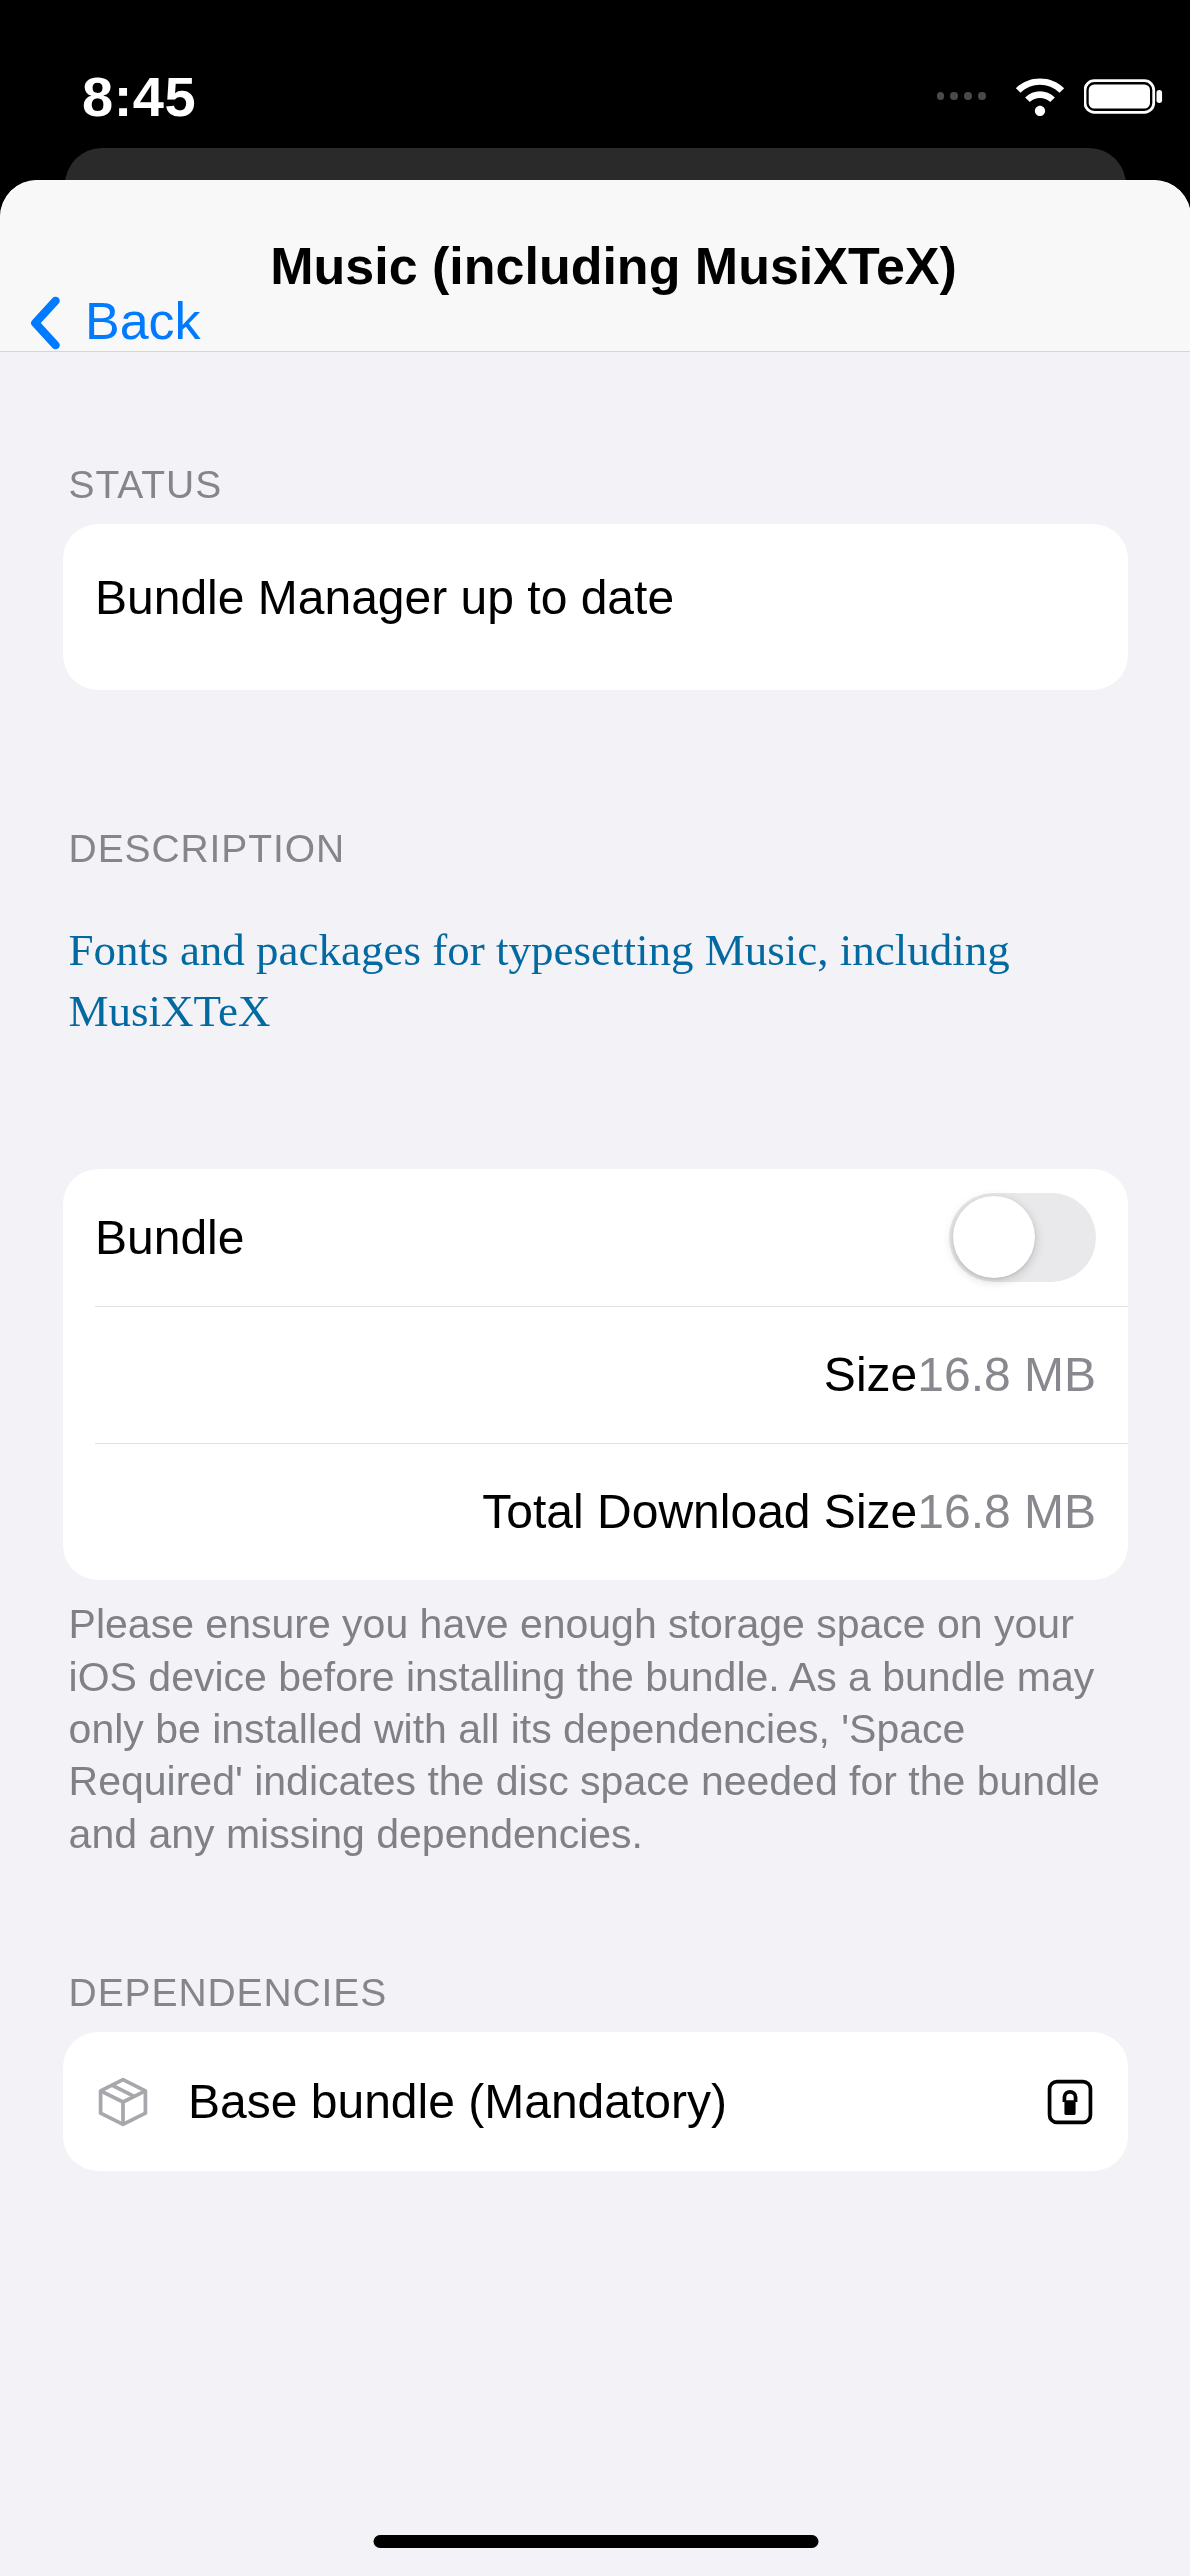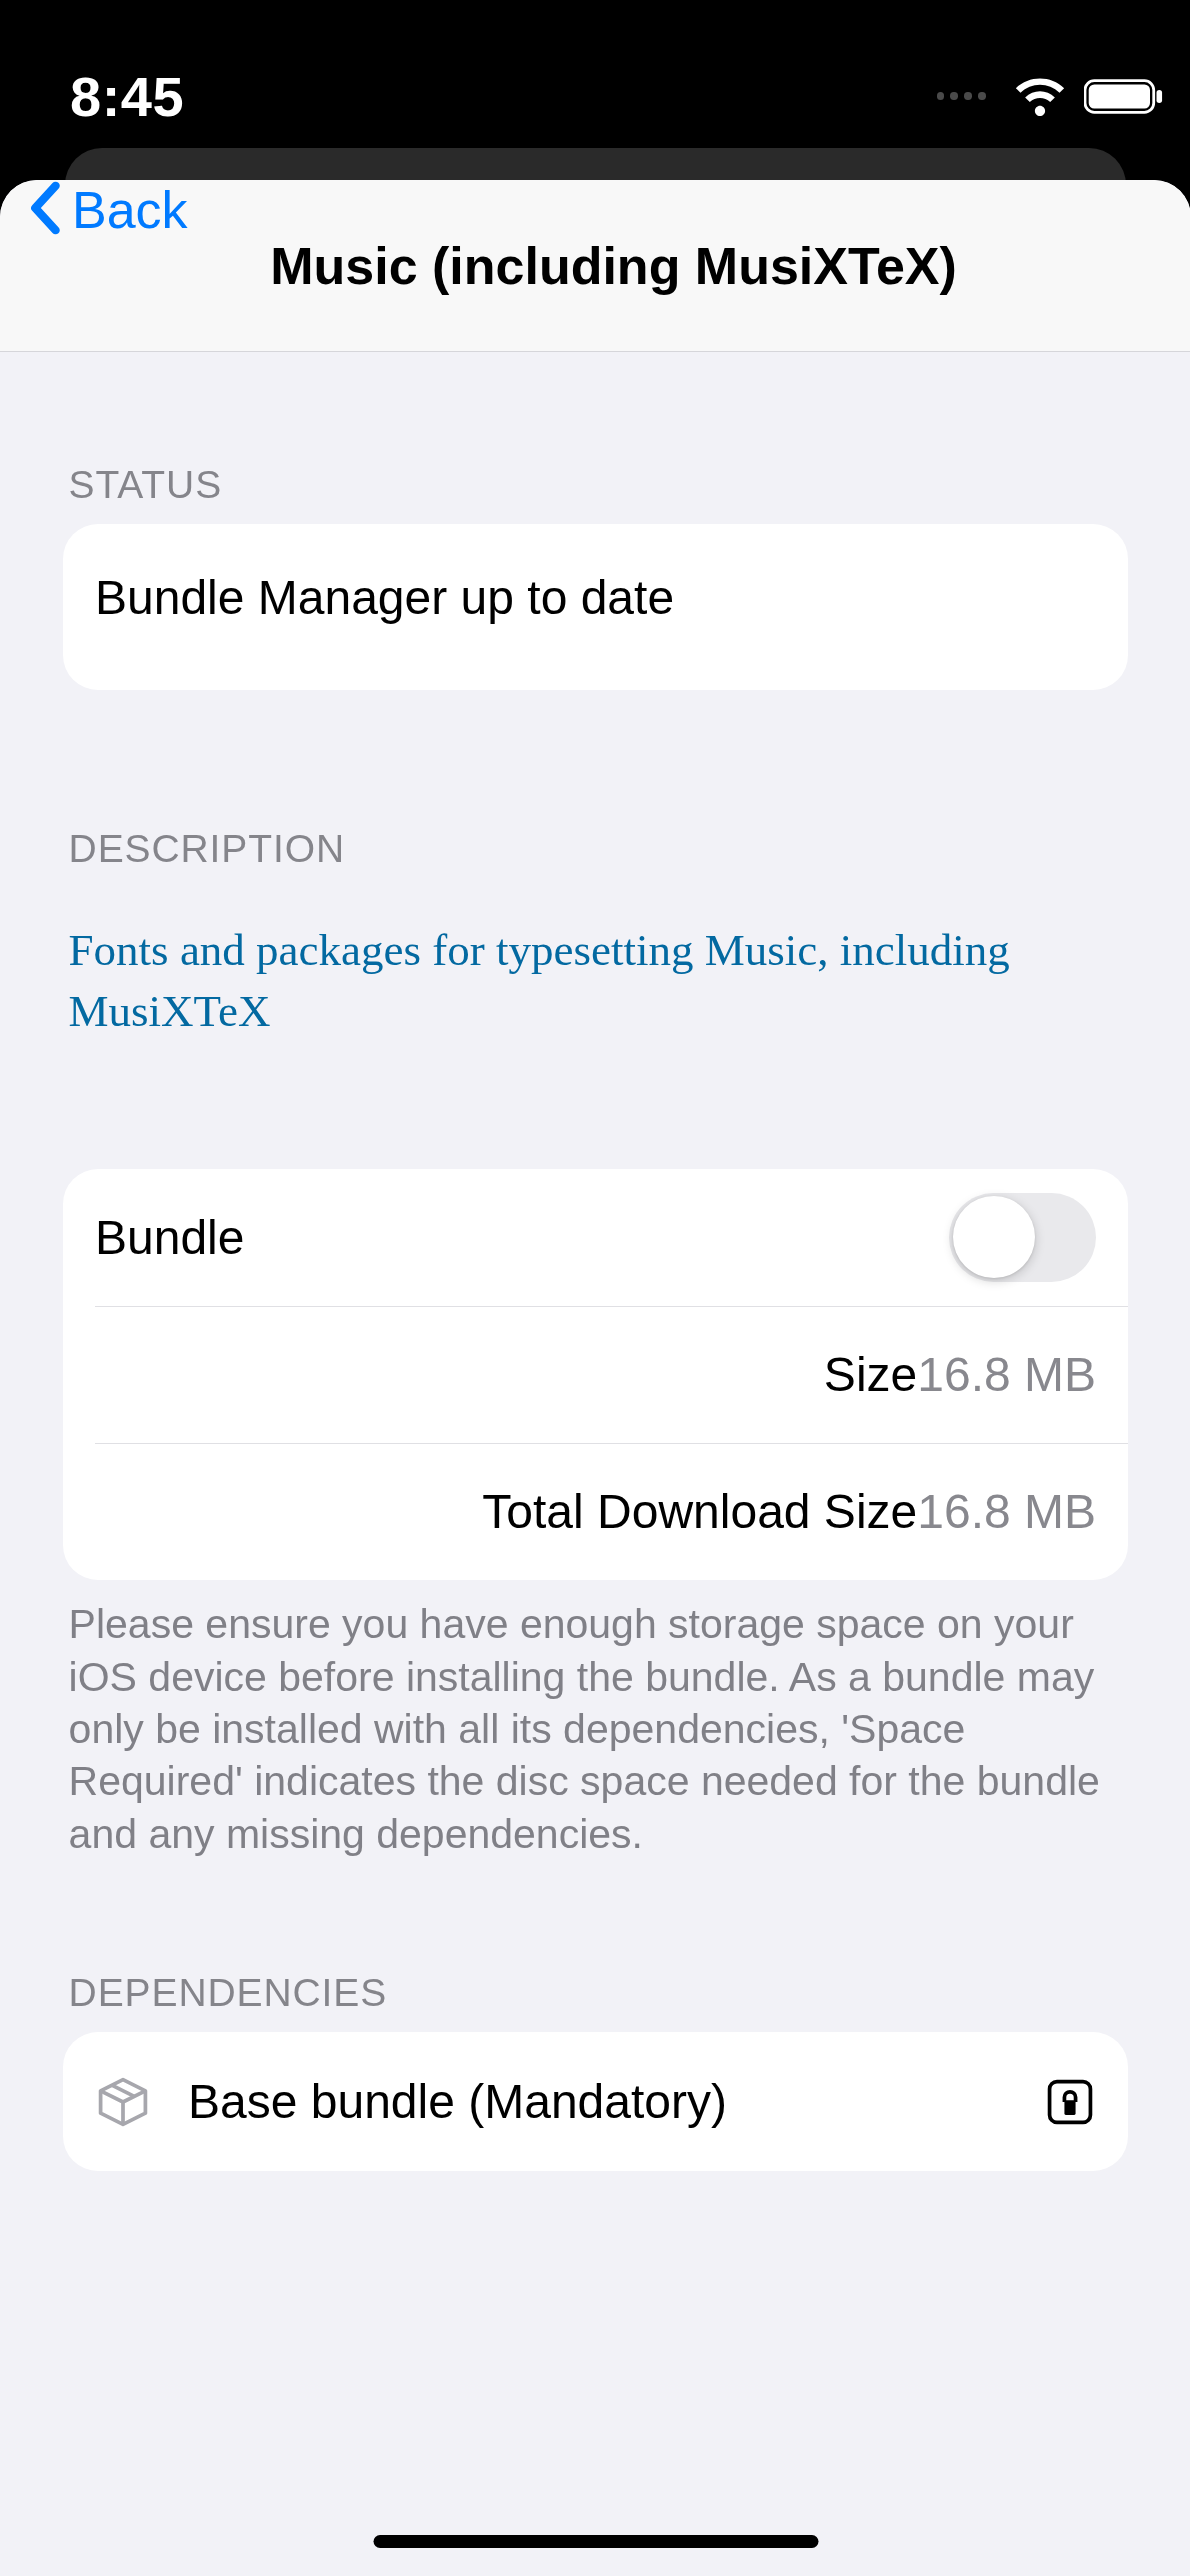--- a/index.html
+++ b/index.html
@@ -1,33 +1,33 @@
 <!DOCTYPE html>
 <html style="font-size:15px"><head>
 <meta charset="utf-8">
 <style>
   * { box-sizing: border-box; margin: 0; padding: 0; }
   html, body { width: 1191px; height: 2576px; font-family: -apple-system, "Helvetica Neue", Helvetica, Arial, sans-serif; background: #000; }
   .device { width: 1191px; height: 2576px; position: relative; background: #000; overflow: hidden; }
 
   
-  .statusbar { position: absolute; top: 0; left: 0; right: 0; height: 192px; display: flex; align-items: center; justify-content: space-between; padding: 0 27px 0 70px; color: #fff; }
+  .statusbar { position: absolute; top: 0; left: 12px; right: 0; height: 192px; display: flex; align-items: center; justify-content: space-between; padding: 0 27px 0 70px; color: #fff; }
   .statusbar .time { font-size: 56px; font-weight: 600; letter-spacing: 0.5px; }
   .status-icons { display: flex; align-items: center; gap: 16.7px; }
   .dots { display: flex; gap: 6.5px; margin-right: 11px; }
   .dots span { width: 7.4px; height: 7.4px; border-radius: 50%; background: #4a4a4a; }
 
   
   .sheet-back { position: absolute; top: 148px; left: 65px; right: 65px; height: 56px; background: #2a2a2a; border-top-left-radius: 37px; border-top-right-radius: 37px; }
 
   
   .sheet { position: absolute; top: 180px; left: 0; right: 0; bottom: 0; background: #f2f2f7; border-top-left-radius: 37px; border-top-right-radius: 37px; overflow: hidden; }
 
   .navbar { height: 172px; background: #f8f8f8; border-bottom: 0.9px solid #d6d6da; position: relative; display: flex; align-items: center; border-top-left-radius: 37px; border-top-right-radius: 37px;}
-  .back-btn { position: absolute; left: 26px; top: 0; bottom: 0; display: flex; align-items: flex-start; gap: 9px; color: #007aff; font-size: 52px; }
+  .back-btn { position: absolute; left: 26px; top: 0; bottom: 0; display: flex; align-items: flex-end; gap: 22px; color: #007aff; font-size: 52px; }
   .back-btn svg { display: block; }
   .nav-title { width: 100%; text-align: center; font-size: 52px; font-weight: 600; color: #000; padding-left: 36px; }
 
   .content { padding: 0 0 93px 0; }
 
   .inset-group { margin: 0 63px; background: #fff; border-radius: 35px; overflow: hidden; }
   .section-header { margin: 0 63px; padding: 0 0 16.7px 5.6px; font-size: 39px; letter-spacing: 0.9px; color: #85858b; text-transform: uppercase; }
   .section-footer { margin: 0 63px; padding: 18.5px 5.6px 0 5.6px; font-size: 41px; line-height: 1.28; color: #808087; }
 
   .gap-lg { height: 111px; }

